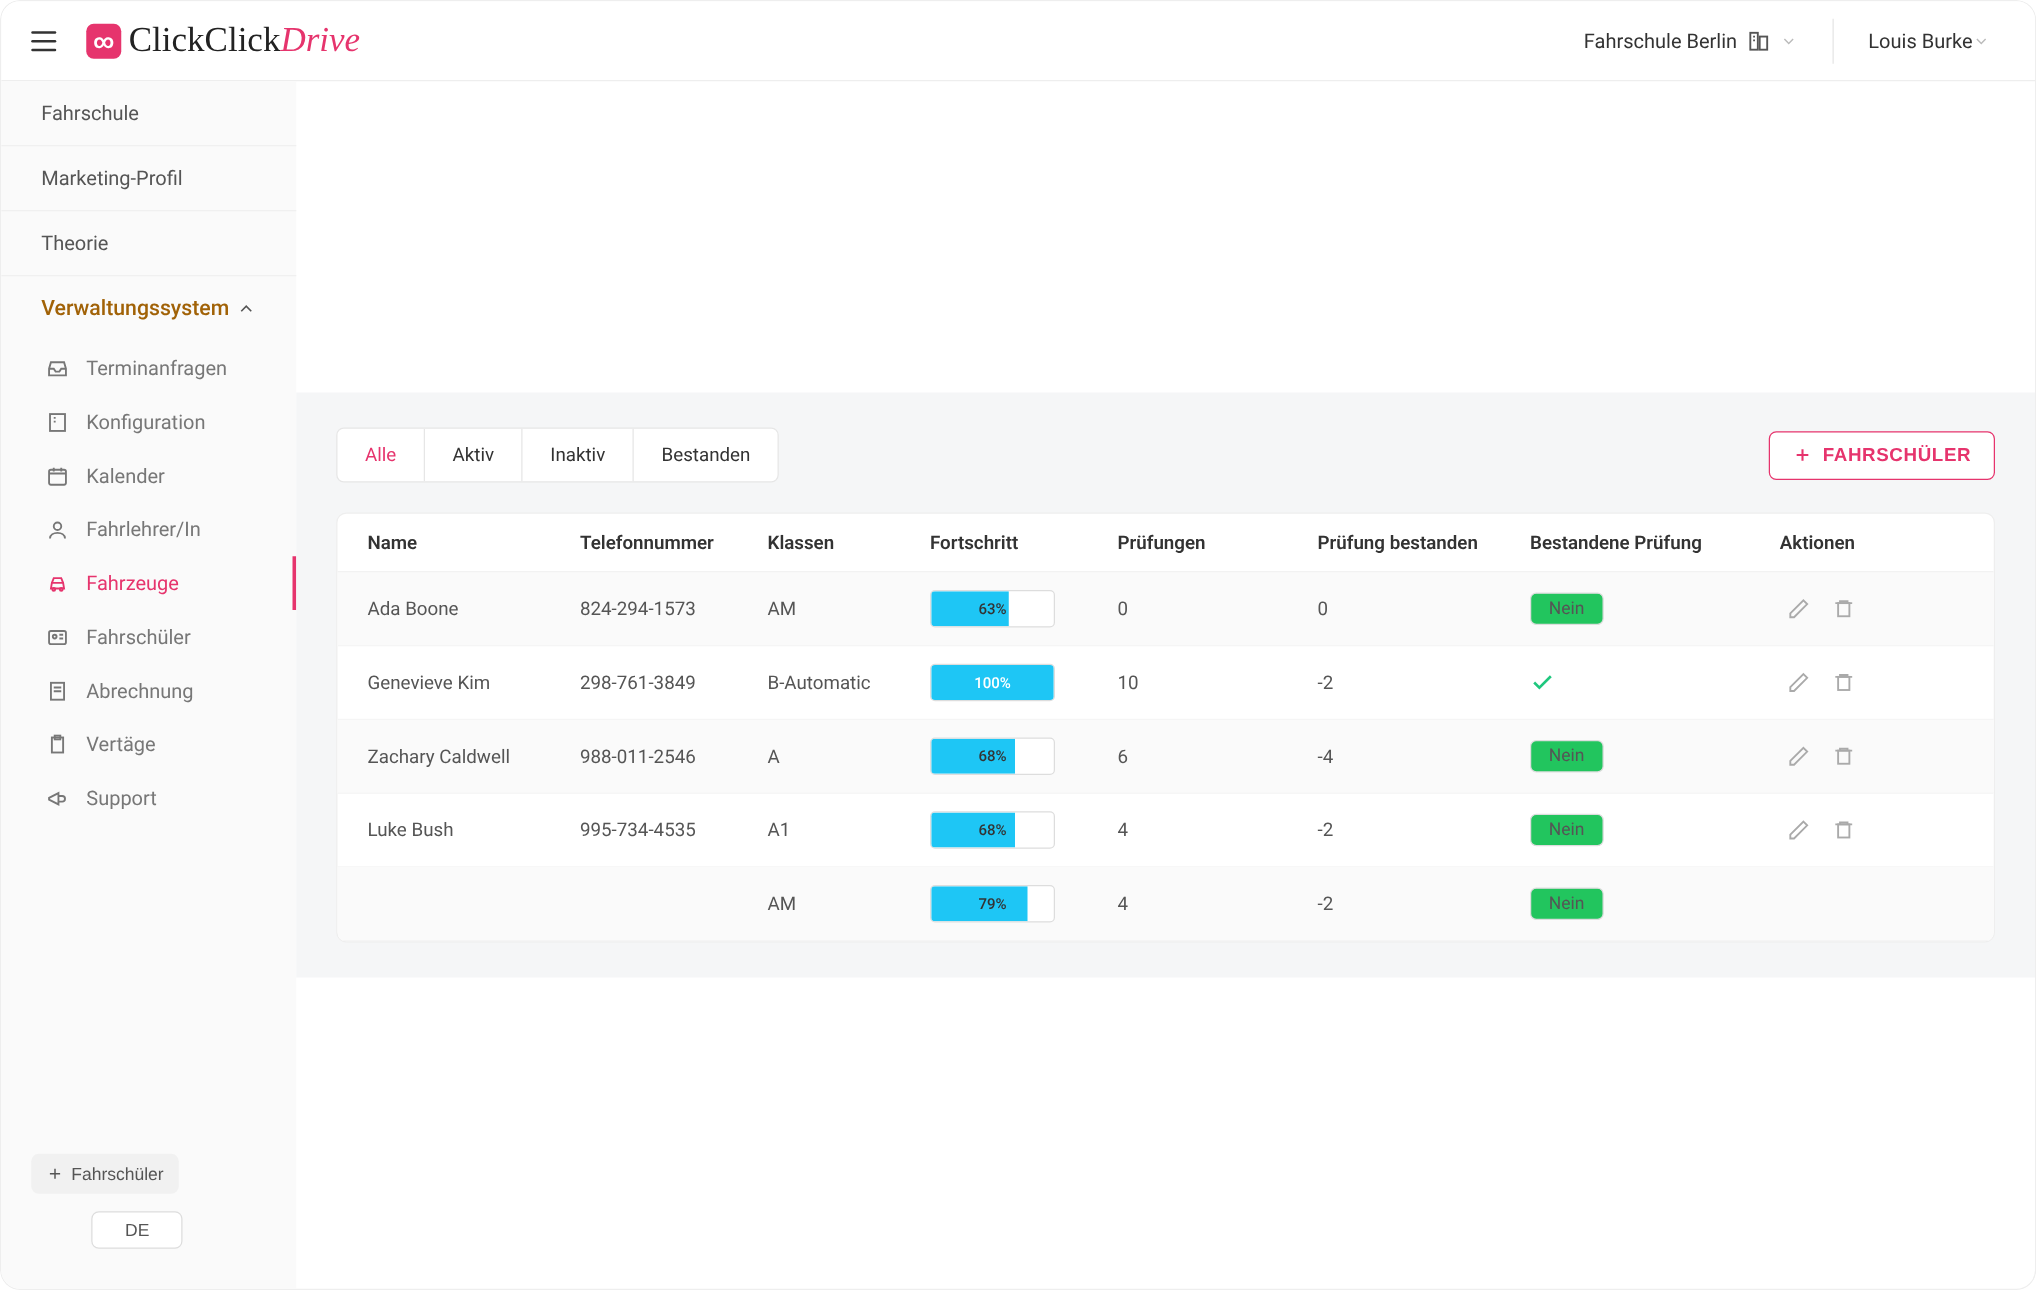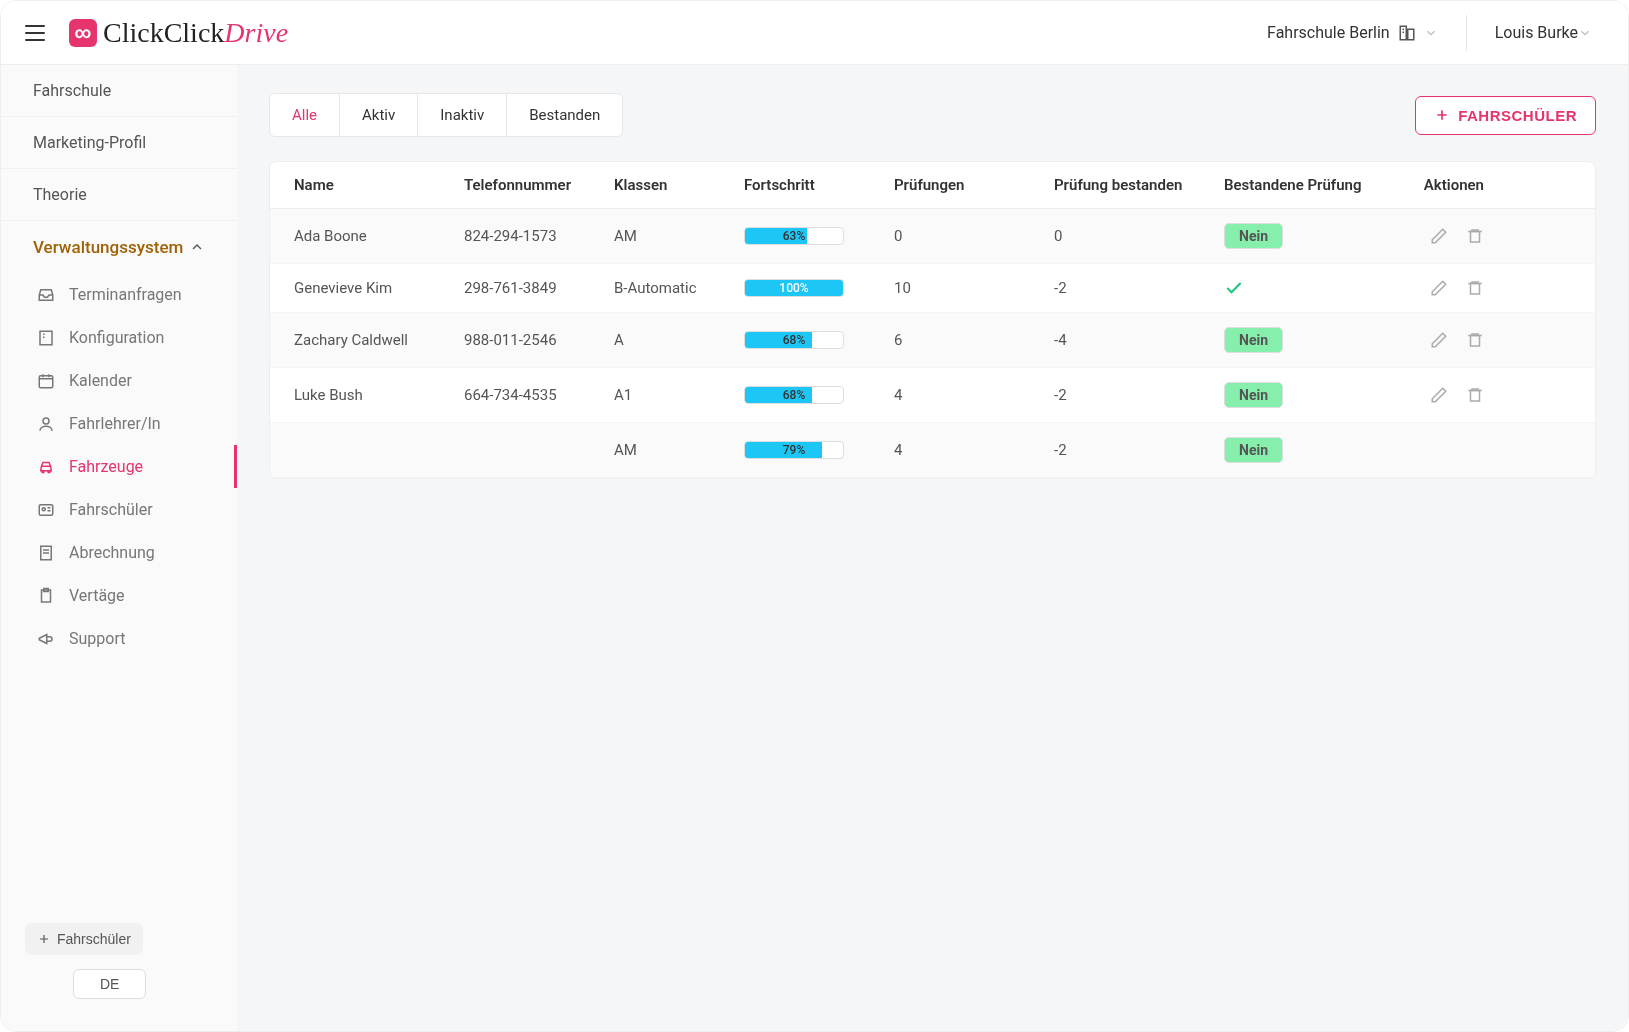--- a/index.html
+++ b/index.html
@@ -10,21 +10,21 @@
 .hamburger span { display:block; height:2px; background:#333; border-radius:2px;}
 .logo { display:flex; align-items:center; gap:6px; }
 .logo-badge { width:28px; height:28px; background:#e6346d; border-radius:6px; display:flex; align-items:center; justify-content:center; color:#fff; font-weight:bold; font-size:16px;}
 .logo-text { font-family: "Brush Script MT", cursive; font-size:28px; color:#222; }
 .logo-text .accent { color:#e6346d; font-style:italic; }
 .topbar-right { margin-left:auto; display:flex; align-items:center; gap:16px; }
 .school-select { display:flex; align-items:center; gap:8px; cursor:pointer; color:#333; font-size:16px; padding:8px 12px;}
 .divider-v { width:1px; height:36px; background:#e5e5e5;}
 .user-select { display:flex; align-items:center; gap:0; cursor:pointer; color:#333; font-size:16px; padding:8px 12px;}
 .chev { color:#bbb; }
-.main { display:flex; flex:1; min-height:0;}
+.main { display:flex; flex:1; min-height:0;align-items:center;}
 .sidebar { width:236px; background:#fafafa; display:flex; flex-direction:column; height:100%;}
 .nav-item { padding:16px 32px; font-size:16px; color:#555; cursor:pointer; border-bottom:1px solid #f0f0f0;}
 .nav-section { padding:16px 32px; font-size:17px; color:#a16207; font-weight:500; cursor:pointer; display:flex; align-items:center; justify-content:space-between;}
 .sub-item { padding:12px 24px 12px 36px; display:flex; align-items:center; gap:14px; font-size:16px; color:#777; cursor:pointer;}
 .sub-item.active { color:#e6346d; border-right:3px solid #e6346d;}
 .sub-item .ico { width:18px; height:18px; display:inline-flex; align-items:center; justify-content:center; color:inherit; }
 .sidebar-bottom { margin-top:auto; padding:20px 24px 32px; display:flex; flex-direction:column; gap:14px;}
 .add-student-btn { display:inline-flex; align-items:center; gap:6px; padding:8px 12px; background:#f1f1f1; border:none; border-radius:6px; font-size:14px; color:#555; cursor:pointer; width:fit-content;}
 .lang-btn { display:inline-flex; align-items:center; justify-content:center; padding:6px 26px; border:1px solid #ddd; border-radius:6px; font-size:14px; color:#555; background:#fff; cursor:pointer; width:fit-content; margin-left:48px;}
 .content { flex:1; background:#f5f6f7; padding:28px 32px; overflow:auto;}
@@ -32,25 +32,25 @@
 .tabs { display:flex; border:1px solid #e6e6e6; border-radius:6px; overflow:hidden; background:#fff;}
 .tab { padding:12px 22px; font-size:15px; color:#333; cursor:pointer; border-right:1px solid #e6e6e6;}
 .tab:last-child { border-right:none;}
 .tab.active { color:#e6346d;}
 .add-btn { display:flex; align-items:center; gap:8px; padding:10px 18px; border:1.5px solid #e6346d; background:#fff; color:#e6346d; font-size:15px; font-weight:600; border-radius:6px; cursor:pointer; letter-spacing:0.5px;}
 .table-card { background:#fff; border:1px solid #eee; border-radius:8px; overflow:hidden;}
 .trow { display:grid; grid-template-columns: 170px 150px 130px 150px 160px 170px 160px 100px; align-items:center; padding:14px 24px; font-size:15px; color:#555;}
 .trow.header { font-weight:600; color:#333; border-bottom:1px solid #eee;}
 .trow.body { border-bottom:1px solid #f5f5f5;}
 .trow.body:nth-child(odd) { background:#fafafa;}
-.progress-wrap { position:relative; width:100px; height:18px; background:#fff; border:1px solid #ddd; border-radius:4px; overflow:hidden;}
+.progress-wrap { position:relative; width:100px; height:30px; background:#fff; border:1px solid #ddd; border-radius:4px; overflow:hidden;}
 .progress-fill { position:absolute; left:0; top:0; bottom:0; background:#1ec6f5;}
 .progress-label { position:absolute; inset:0; display:flex; align-items:center; justify-content:center; font-size:12px; color:#333; font-weight:500;}
 .progress-fill.full + .progress-label { color:#fff;}
-.badge { display:inline-block; padding:4px 14px; border:1px solid #ddd; border-radius:5px; font-size:14px; color:#555; background:#86efac;font-weight:bold;}
+.badge { display:inline-block; padding:4px 14px; border:1px solid #ddd; border-radius:5px; font-size:14px; color:#555; background:#22c55e;}
 .check { color:#1fc77e; font-size:18px;}
 .actions-cell { display:flex; gap:18px; justify-content:flex-end;}
 .action-icon { color:#aaa; cursor:pointer;}
 .col-actions-head { text-align:right;}
 svg { display:block; }
 </style>
 </head>
 <body>
 
 <div class="app">
@@ -310,21 +310,21 @@
                   <svg width="18" height="18" viewBox="0 0 24 24" fill="none" stroke="currentColor" stroke-width="2">
                     <path d="M3 6h18"></path>
                     <path d="M8 6V4h8v2"></path>
                     <rect x="6" y="6" width="12" height="14"></rect>
                   </svg>
                 </span>
               </div>
             </div>
             <div class="trow body">
               <div>Luke Bush</div>
-              <div>664-734-4535</div>
+              <div>995-734-4535</div>
               <div>A1</div>
               <div>
                 <div class="progress-wrap">
                   <div class="progress-fill" style="width:68%"></div>
                   <div class="progress-label">68%</div>
                 </div>
               </div>
               <div>4</div>
               <div>-2</div>
               <div><span class="badge">Nein</span></div>

